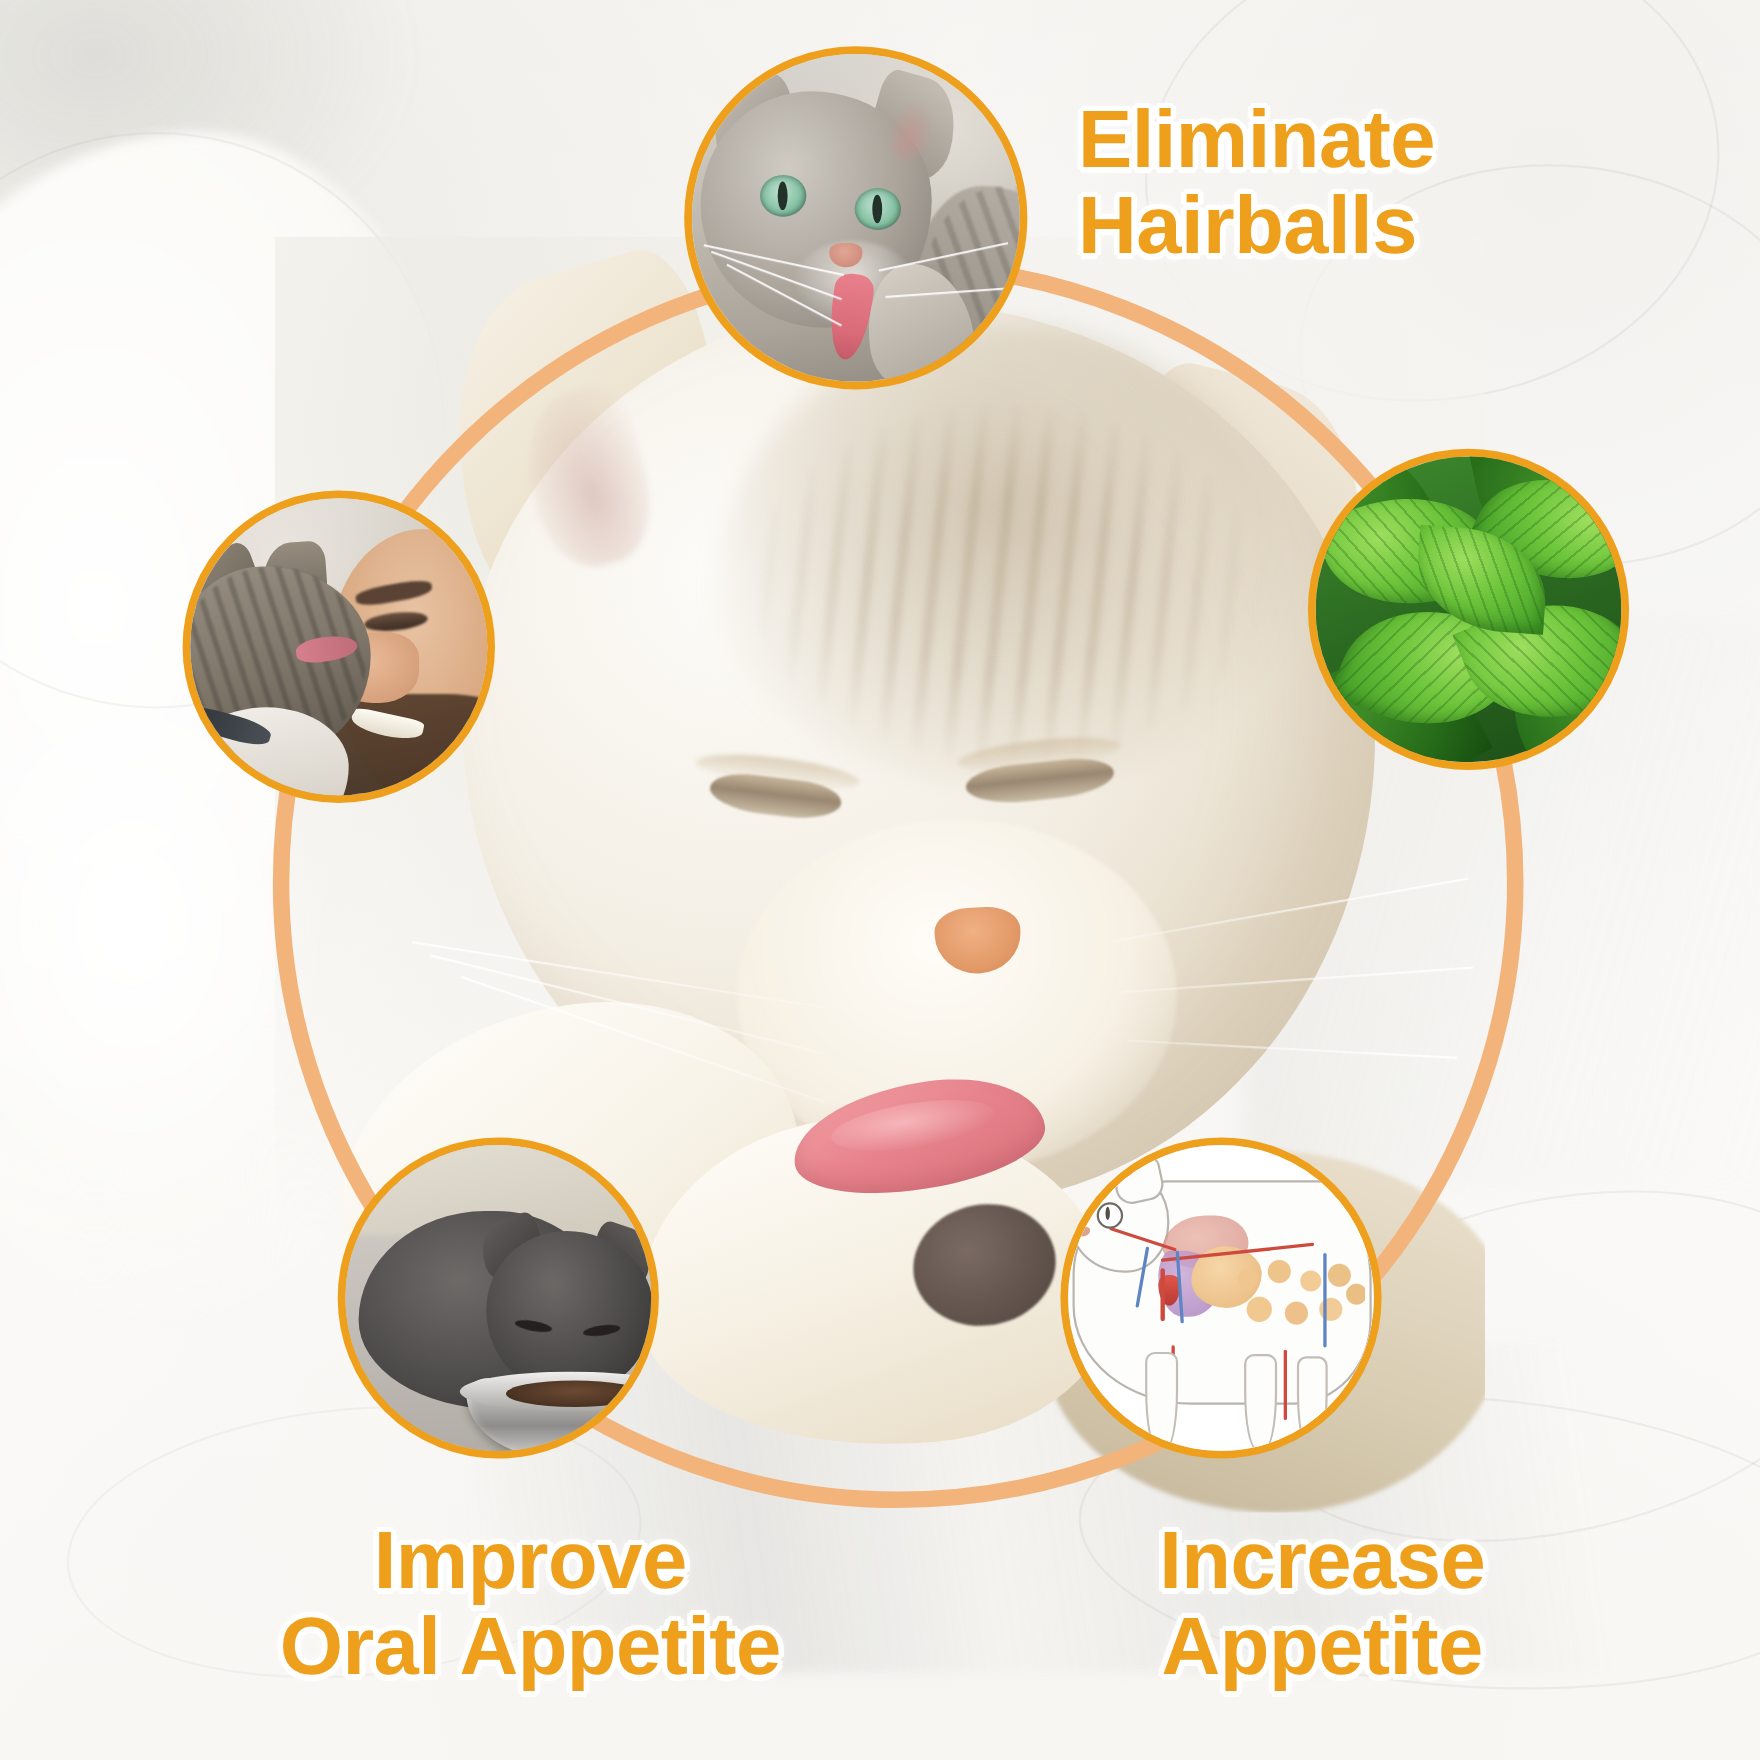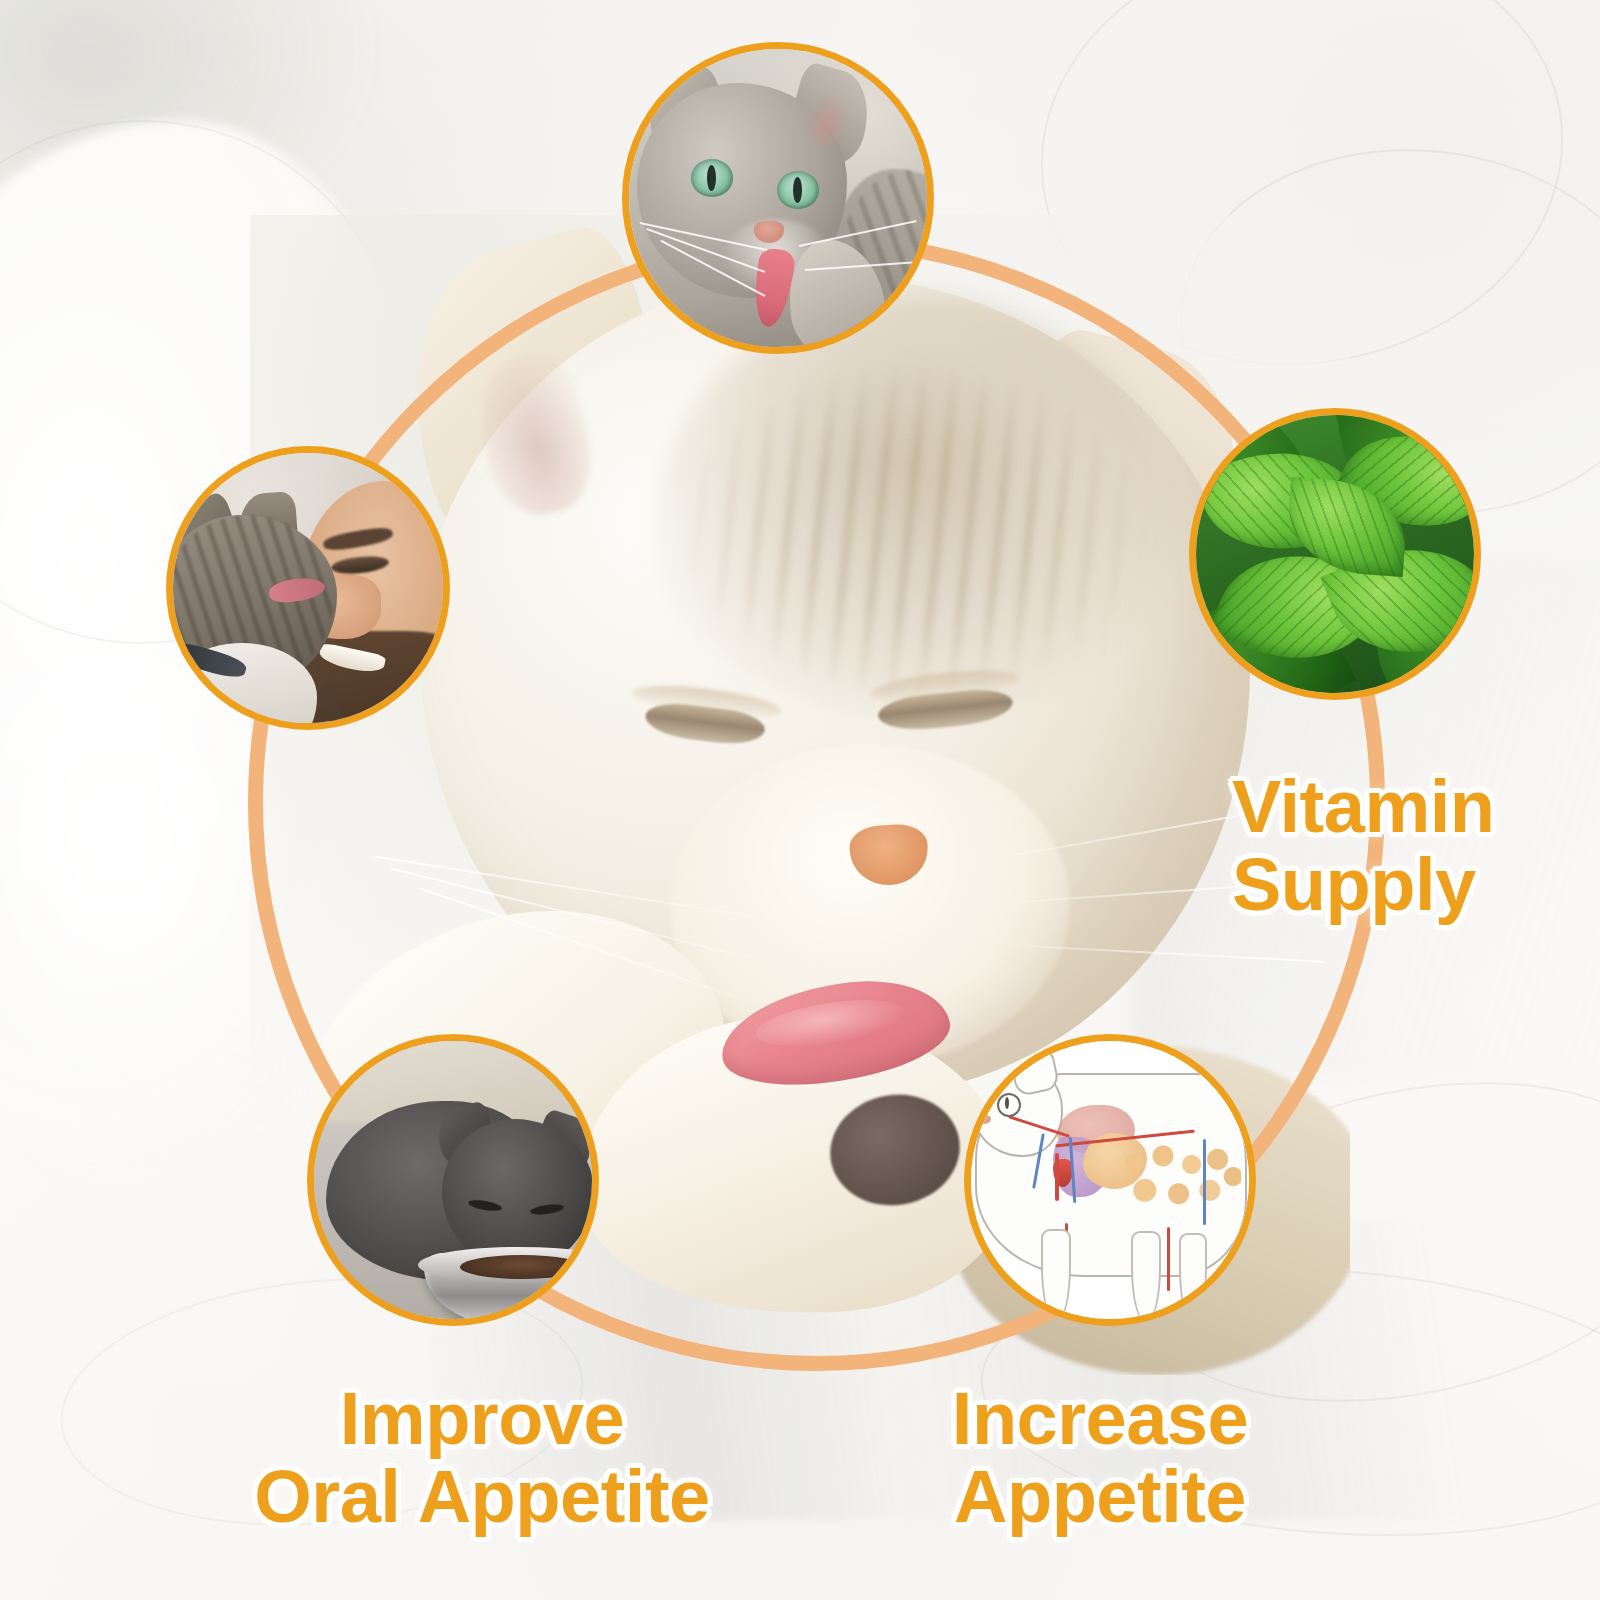--- a/index.html
+++ b/index.html
@@ -438,21 +438,21 @@
        3px  0 0 #fff, -3px  0 0 #fff,  0  3px 0 #fff,  0 -3px 0 #fff,
        3px  3px 0 #fff, -3px  3px 0 #fff,  3px -3px 0 #fff, -3px -3px 0 #fff,
        5px  2px 0 #fff, -5px  2px 0 #fff,  2px  5px 0 #fff,  2px -5px 0 #fff,
       -5px -2px 0 #fff,  5px -2px 0 #fff, -2px  5px 0 #fff, -2px -5px 0 #fff,
        0 0 14px rgba(255,255,255,0.95);
   }
   .label.l-hairballs { left: 980px;  top: 88px;   text-align: left; }
   .label.l-vitamin   { left: 1232px; top: 768px;  text-align: left; }
   .label.l-emotion   { left: 62px;   top: 798px;  text-align: left; }
   .label.l-hygiene   { left: 232px;  top: 1380px; text-align: center; width: 500px; }
-  .label.l-appetite  { left: 880px;  top: 1380px; text-align: center; width: 440px; }
+  .label.l-appetite  { left: 982px;  top: 1380px; text-align: center; width: 440px; }
 </style>
 </head>
 <body>
 
 <div id="stage">
 
   <div class="bg-base"></div>
   <div class="bg-shadow-top"></div>
   <div class="bg-fur-left"></div>
   <div class="bg-fur-left2"></div>
@@ -596,23 +596,23 @@
       <div class="bd-catear"></div>
       <div class="bd-catear2"></div>
       <div class="bd-cat"></div>
       <div class="bd-catstr"></div>
       <div class="bd-catchest"></div>
       <div class="bd-collar"></div>
       <div class="bd-tongue"></div>
     </div>
   </div>
 
-
-  <div class="label l-vitamin">Vitamin
-Supply</div>
+  <div class="label l-hairballs">Eliminate
+Hairballs</div>
+
 
   <div class="label l-appetite">Increase
 Appetite</div>
 
   <div class="label l-hygiene">Improve
 Oral Appetite</div>
 
 
 </div>
 

